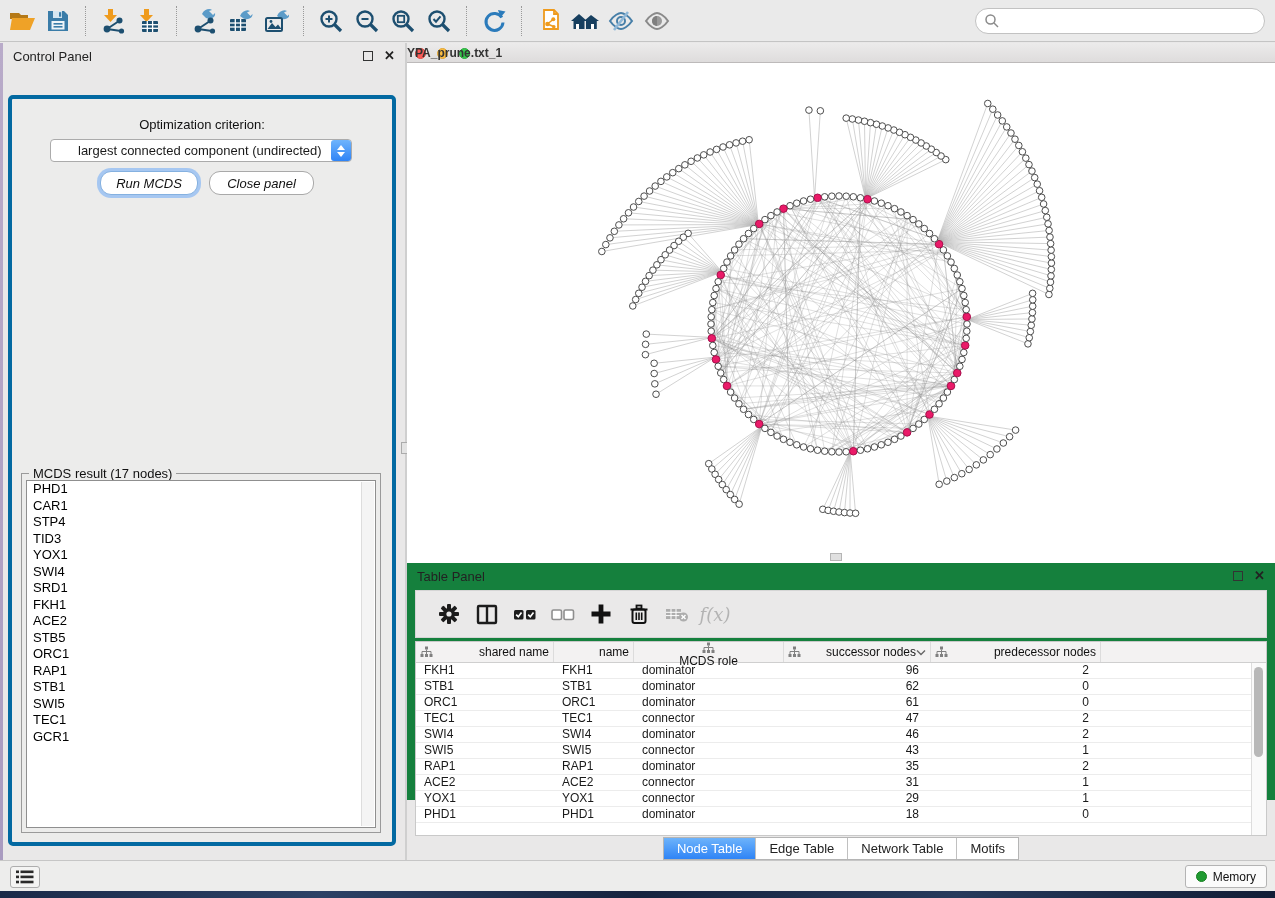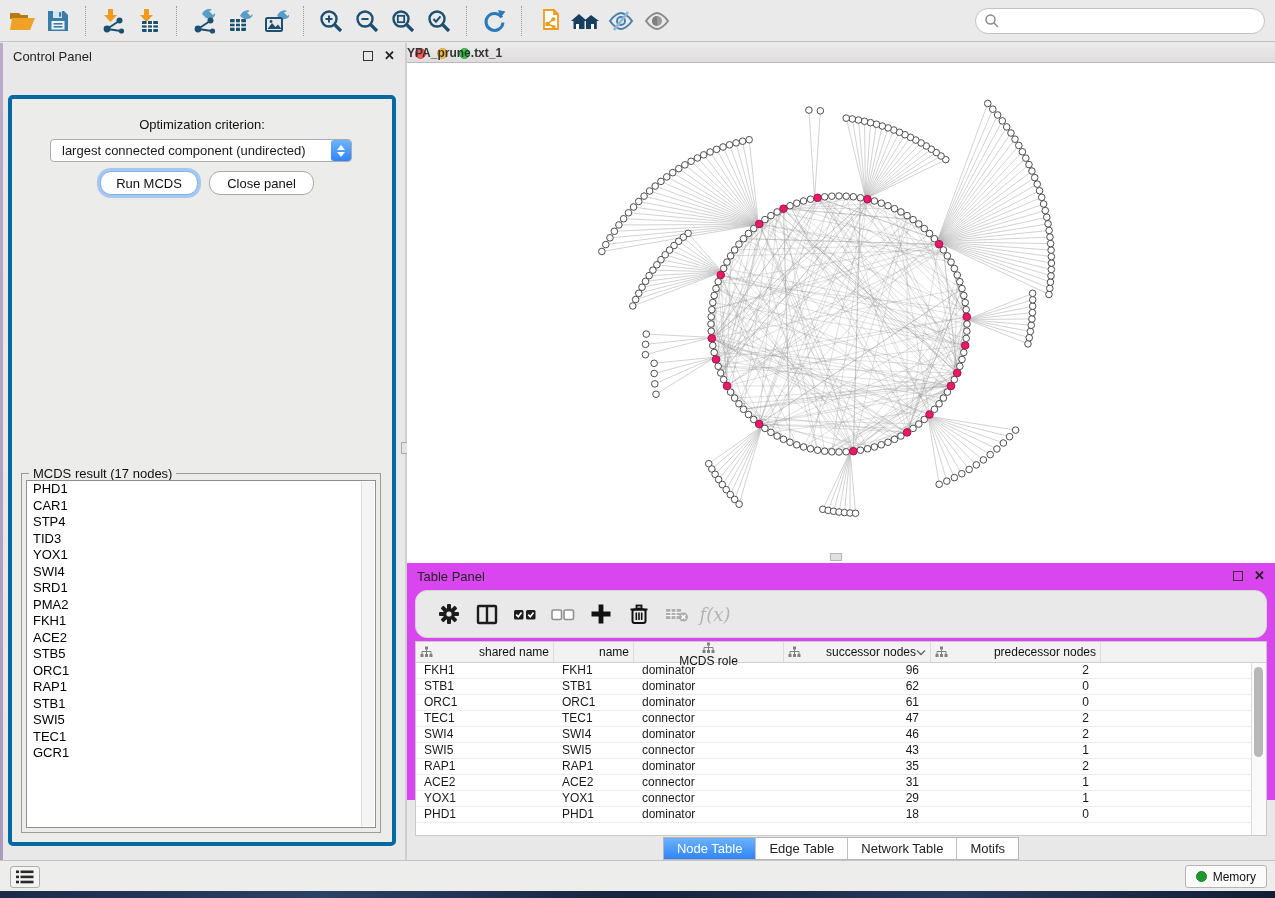--- a/index.html
+++ b/index.html
@@ -31,28 +31,28 @@
   .cp-tabs { position:absolute; top:30px; left:0; right:0; display:flex; justify-content:center; }
   .cp-tab { padding:3px 13px; background:#fff; border:1px solid #a6a6a6; border-left:none; font-size:13px; cursor:pointer; color:#222; }
   .cp-tab:first-child { border-left:1px solid #a6a6a6; border-radius:5px 0 0 5px; }
   .cp-tab.active { background:linear-gradient(#6db3fb,#2f84f6); border-color:#2e6fd2; color:#fff; border-radius:0 5px 5px 0; }
 
   .cp-box { position:absolute; left:5px; right:9px; top:52px; bottom:14px; background:#ececeb;
             border:4px solid #0369a1; border-radius:5px; }
   .opt-label { position:absolute; top:18px; left:0; right:0; text-align:center; font-size:13px; color:#111; }
   .dropdown { position:absolute; left:38px; right:40px; top:40px; height:23px; background:#fff;
               border:1px solid #ababab; border-radius:4px; display:flex; align-items:center; cursor:pointer; }
-  .dropdown .dtext { flex:1; padding-left:11px; font-size:13px; white-space:nowrap; }
+  .dropdown .dtext { flex:1; padding-left:27px; font-size:13px; white-space:nowrap; }
   .stepper { width:20px; height:21px; margin-right:0px; border-radius:3px; background:linear-gradient(#6fb4fc,#2f84f6);
              display:flex; flex-direction:column; align-items:center; justify-content:center; gap:2px; }
   .stepper .up { width:0; height:0; border-left:4px solid transparent; border-right:4px solid transparent; border-bottom:5px solid #fff; }
   .stepper .down { width:0; height:0; border-left:4px solid transparent; border-right:4px solid transparent; border-top:5px solid #fff; }
 
   .cp-btn { position:absolute; top:72px; height:24px; background:#fff; border:1px solid #a9a9a9; border-radius:11px;
-            font-size:13px; color:#111; cursor:pointer; font-family:"Liberation Sans",sans-serif; }
+            font-size:13px; color:#111; cursor:pointer; font-family:"Liberation Sans",sans-serif;font-style:italic; }
   .btn-run { left:88px; width:98px; border-color:#85b1e0; box-shadow:0 0 0 3px rgba(110,170,245,.55); }
   .btn-closepanel { left:197px; width:105px; }
 
   .result-group { position:absolute; left:9px; right:11px; top:374px; bottom:9px; border:1px solid #9a9a9a; }
   .result-label { position:absolute; top:-8px; left:7px; background:#ececeb; padding:0 4px; font-size:13px; color:#111; }
   .result-list { position:absolute; left:4px; right:4px; top:6px; bottom:4px; background:#fff; border:1px solid #8f8f8f; overflow:hidden; }
   .result-item { padding:1px 0 1px 6px; font-size:13px; line-height:14.5px; color:#000; cursor:default; }
   .result-scroll { position:absolute; right:1px; top:1px; bottom:1px; width:13px; background:#f4f4f4; border-left:1px solid #ddd; }
 
   
@@ -65,23 +65,23 @@
   .net-titlebar { position:absolute; top:0; left:0; right:0; height:20px; background:linear-gradient(#ecebeb,#dedcdc);
                   border-bottom:1px solid #bdbaba; }
   .tl { position:absolute; top:4.5px; width:11px; height:11px; border-radius:50%; cursor:pointer; }
   .tl-red { left:8px; background:#fc5b57; border:1px solid #e2463d; }
   .tl-yellow { left:30px; background:#fdbe3f; border:1px solid #e0a535; }
   .tl-green { left:52px; background:#34c84a; border:1px solid #2aa93c; }
   .net-title { position:absolute; top:3px; left:0; right:0; font-size:12px; font-weight:700; color:#333; }
   .net-canvas { position:absolute; top:20px; left:0; right:0; bottom:0; background:#fff; }
 
   
-  .table-panel { position:absolute; left:407px; top:563px; right:0; height:237px; background:#d946ef; }
+  .table-panel { position:absolute; left:407px; top:563px; right:0; height:237px; background:#15803d; }
   .tp-toolbar { position:absolute; left:8px; right:8px; top:27px; height:48px; background:#eae9e9;
-                border:1px solid #d5d5d5; border-radius:12px; display:flex; align-items:center; padding-left:14px; gap:0; }
+                border:1px solid #d5d5d5; border-radius:0; display:flex; align-items:center; padding-left:14px; gap:0; }
   .tpbtn { width:38px; height:34px; display:flex; align-items:center; justify-content:center; cursor:pointer; }
   .fx { font-family:"DejaVu Serif", serif; font-style:italic; font-size:18px; color:#b3b3b3; }
 
   .tp-table { position:absolute; left:8px; right:8px; top:78px; height:195px; background:#fff; border:1px solid #c9c9c9; overflow:hidden; }
   .thead { display:flex; height:21px; background:#f3f2f2; border-bottom:1px solid #cfcfcf; }
   .hcell { display:flex; align-items:center; border-right:1px solid #dcdcdc; font-size:12px; color:#111; padding:0 4px; cursor:pointer; }
   .hcell .hlabel { flex:1; text-align:right; }
   .c0w{width:138px;} .c1w{width:80px;} .c2w{width:150px;flex-direction:column;} .c3w{width:147px;} .c4w{width:170px;} .c5w{flex:1; border-right:none;}
   .trow { display:flex; height:16px; border-bottom:1px solid #ececec; cursor:default; }
   .tcell { font-size:12px; line-height:15px; padding:0 8px; white-space:nowrap; overflow:hidden; }
@@ -291,21 +291,20 @@
         <div class="result-label">MCDS result (17 nodes)</div>
         <div class="result-list" id="result-list">
           <div class="result-scroll"></div>
         <div class="result-item">PHD1</div>
             <div class="result-item">CAR1</div>
             <div class="result-item">STP4</div>
             <div class="result-item">TID3</div>
             <div class="result-item">YOX1</div>
             <div class="result-item">SWI4</div>
             <div class="result-item">SRD1</div>
-            <div class="result-item">PMA2</div>
             <div class="result-item">FKH1</div>
             <div class="result-item">ACE2</div>
             <div class="result-item">STB5</div>
             <div class="result-item">ORC1</div>
             <div class="result-item">RAP1</div>
             <div class="result-item">STB1</div>
             <div class="result-item">SWI5</div>
             <div class="result-item">TEC1</div>
             <div class="result-item">GCR1</div>
           </div>

